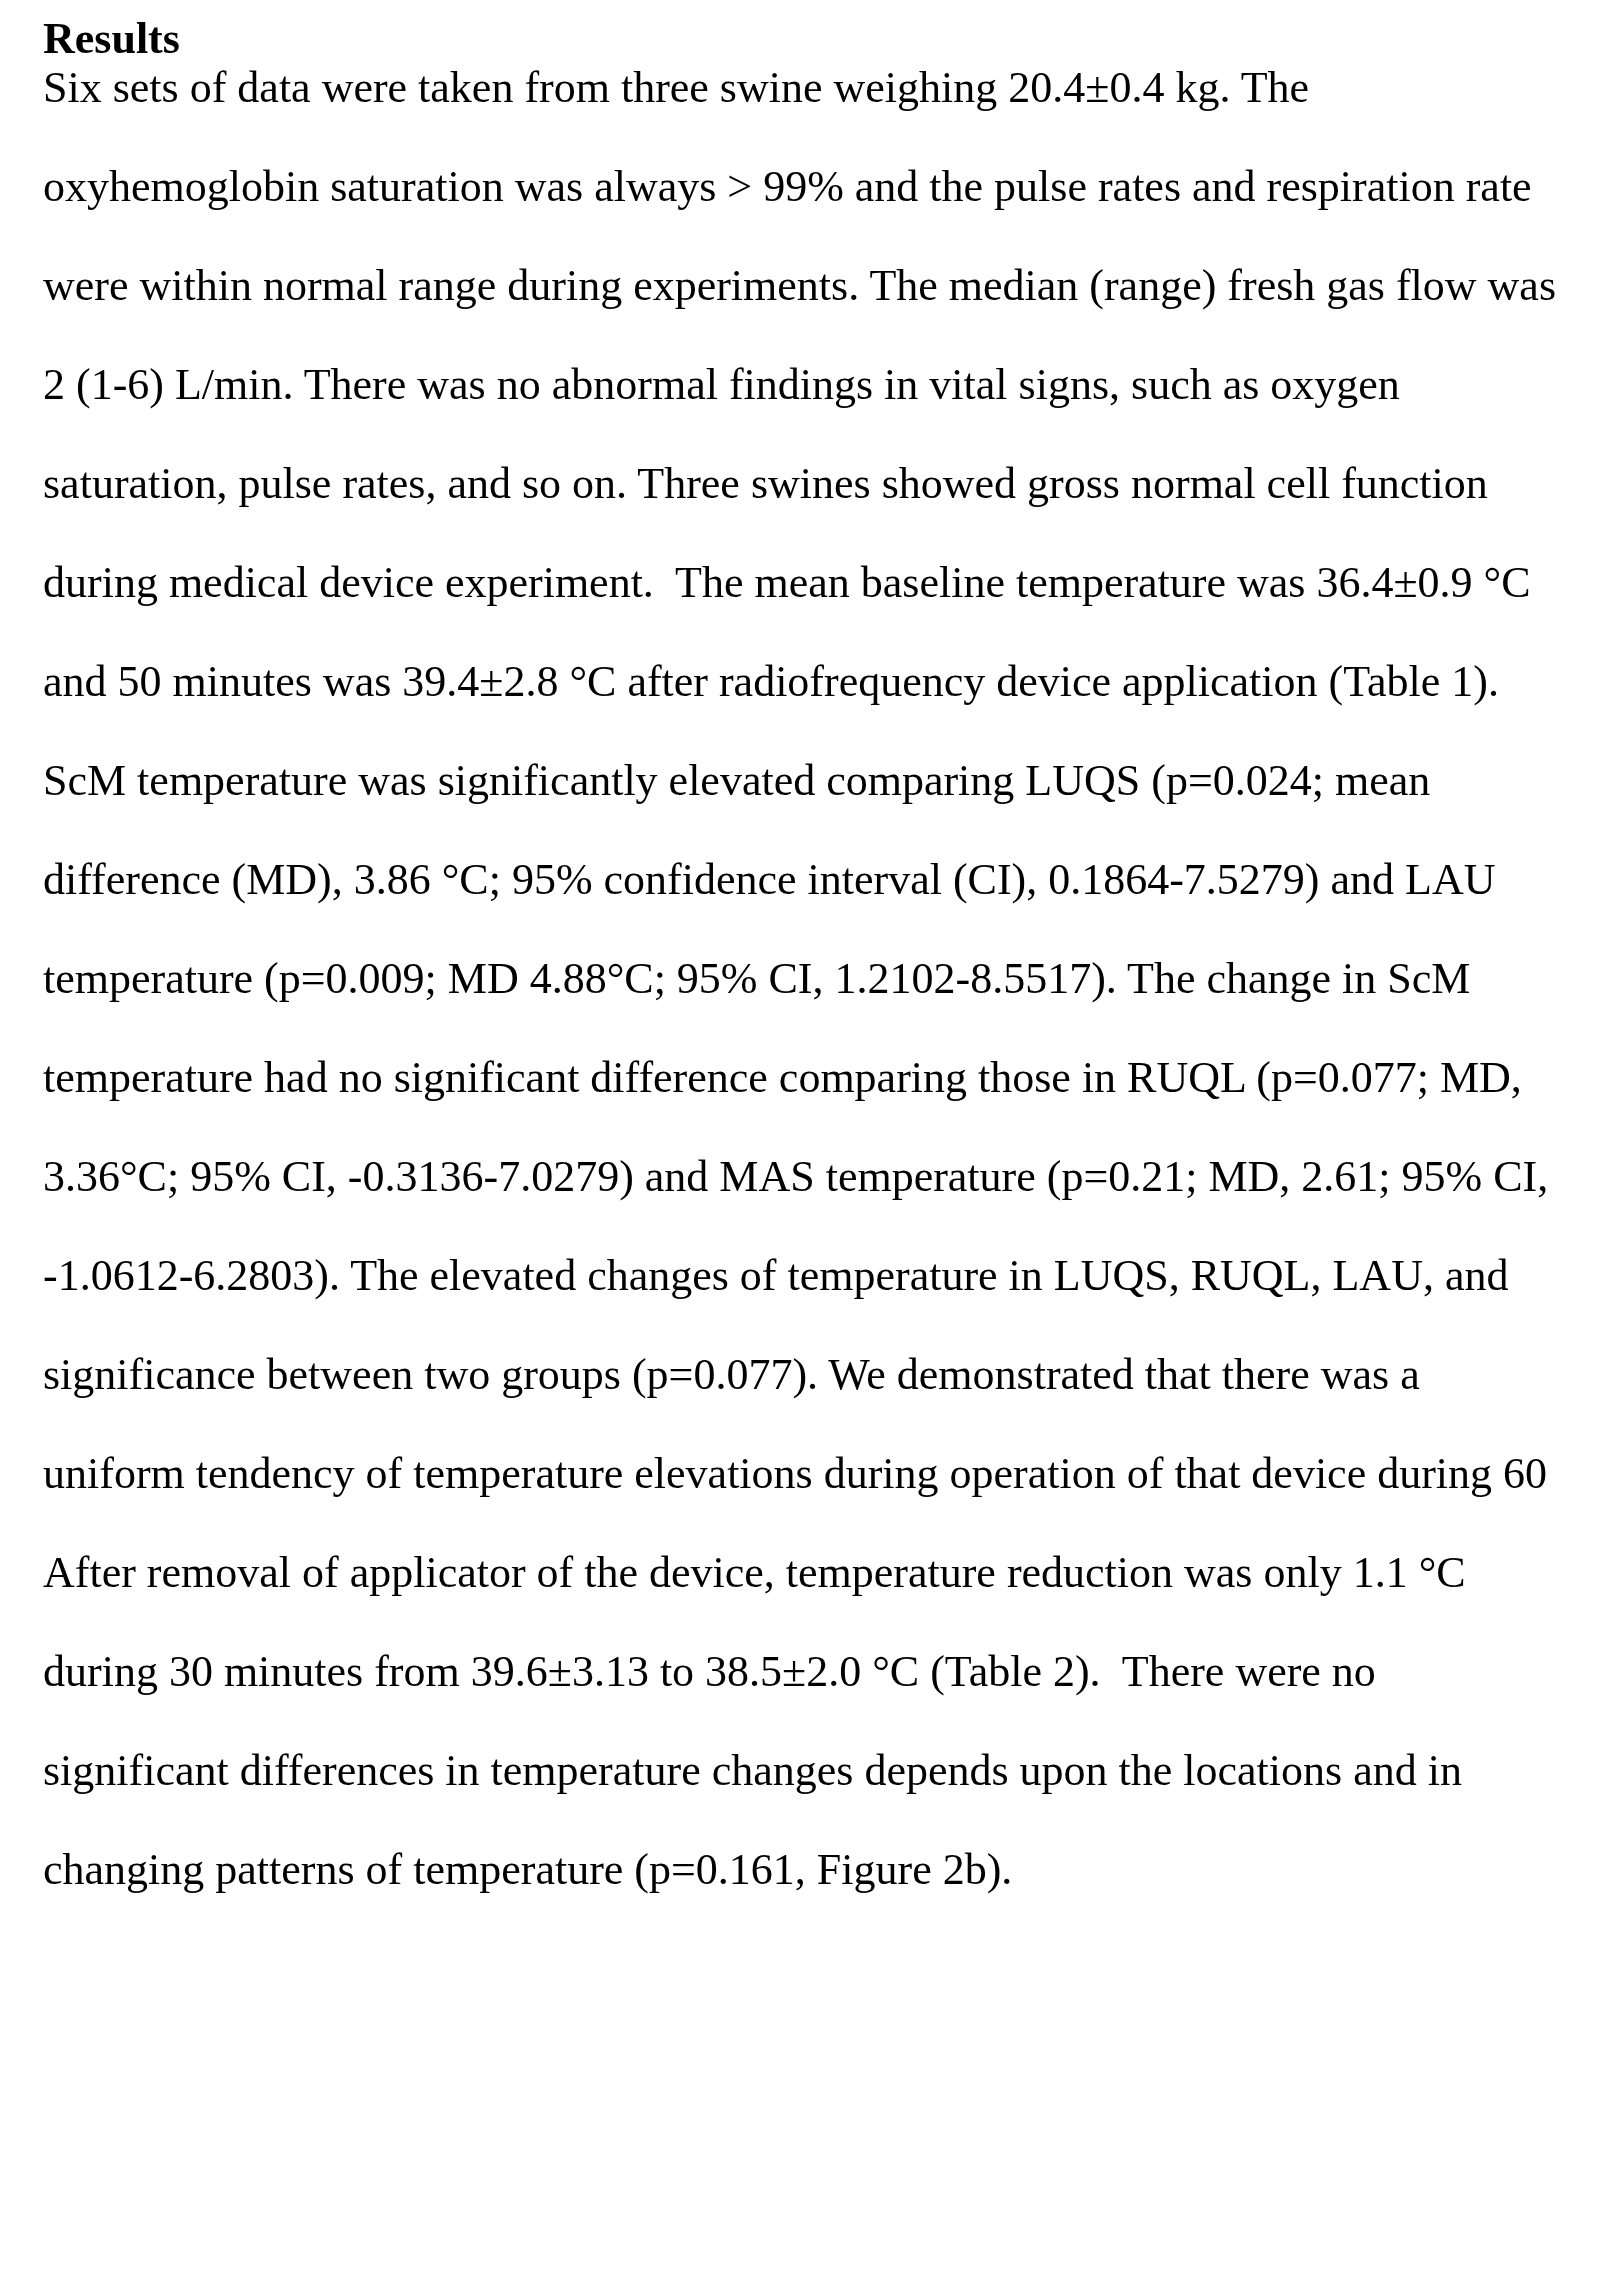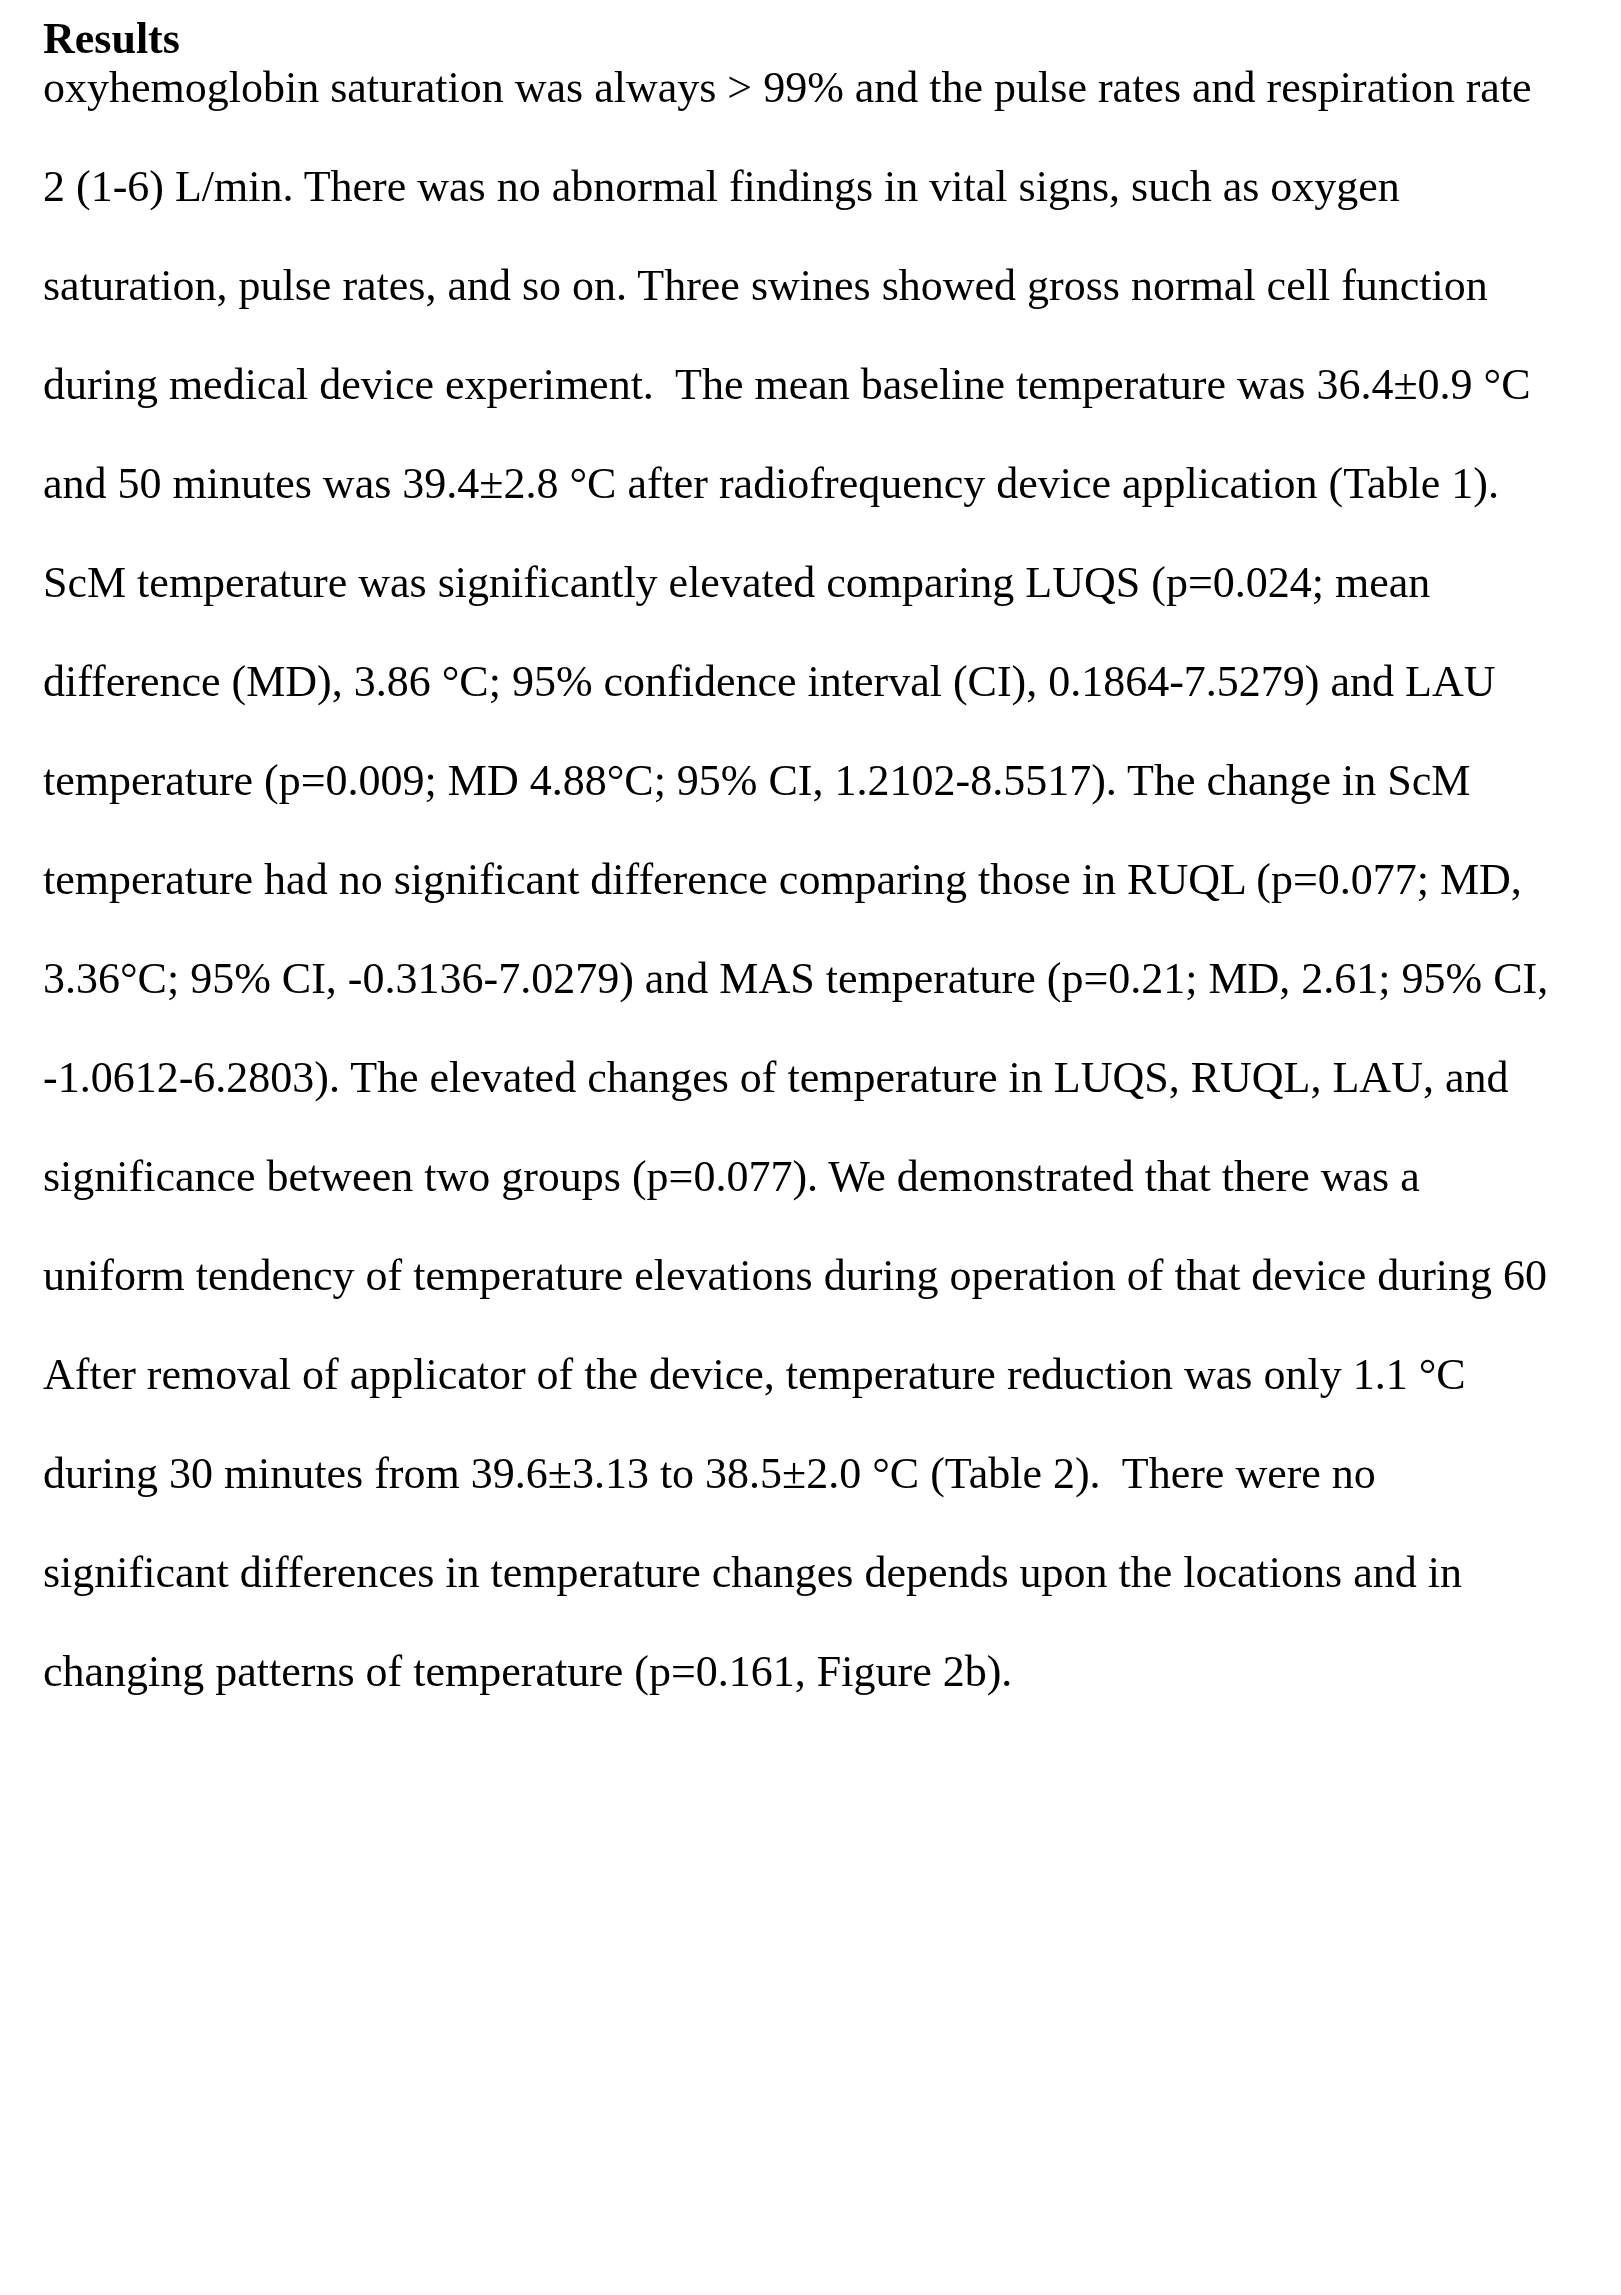--- a/index.html
+++ b/index.html
@@ -37,21 +37,23 @@
     white-space: pre;
     height: 99px;
   }
 </style>
 </head>
 <body>
 
 <div class="page">
   <div class="heading">Results</div>
   <div class="body-text">
+    <div class="line">Six sets of data were taken from three swine weighing 20.4±0.4 kg. The</div>
     <div class="line">oxyhemoglobin saturation was always &gt; 99% and the pulse rates and respiration rate</div>
+    <div class="line">were within normal range during experiments. The median (range) fresh gas flow was</div>
     <div class="line">2 (1-6) L/min. There was no abnormal findings in vital signs, such as oxygen</div>
     <div class="line">saturation, pulse rates, and so on. Three swines showed gross normal cell function</div>
     <div class="line">during medical device experiment.  The mean baseline temperature was 36.4±0.9 °C</div>
     <div class="line">and 50 minutes was 39.4±2.8 °C after radiofrequency device application (Table 1).</div>
     <div class="line">ScM temperature was significantly elevated comparing LUQS (p=0.024; mean</div>
     <div class="line">difference (MD), 3.86 °C; 95% confidence interval (CI), 0.1864-7.5279) and LAU</div>
     <div class="line">temperature (p=0.009; MD 4.88°C; 95% CI, 1.2102-8.5517). The change in ScM</div>
     <div class="line">temperature had no significant difference comparing those in RUQL (p=0.077; MD,</div>
     <div class="line">3.36°C; 95% CI, -0.3136-7.0279) and MAS temperature (p=0.21; MD, 2.61; 95% CI,</div>
     <div class="line">-1.0612-6.2803). The elevated changes of temperature in LUQS, RUQL, LAU, and</div>

